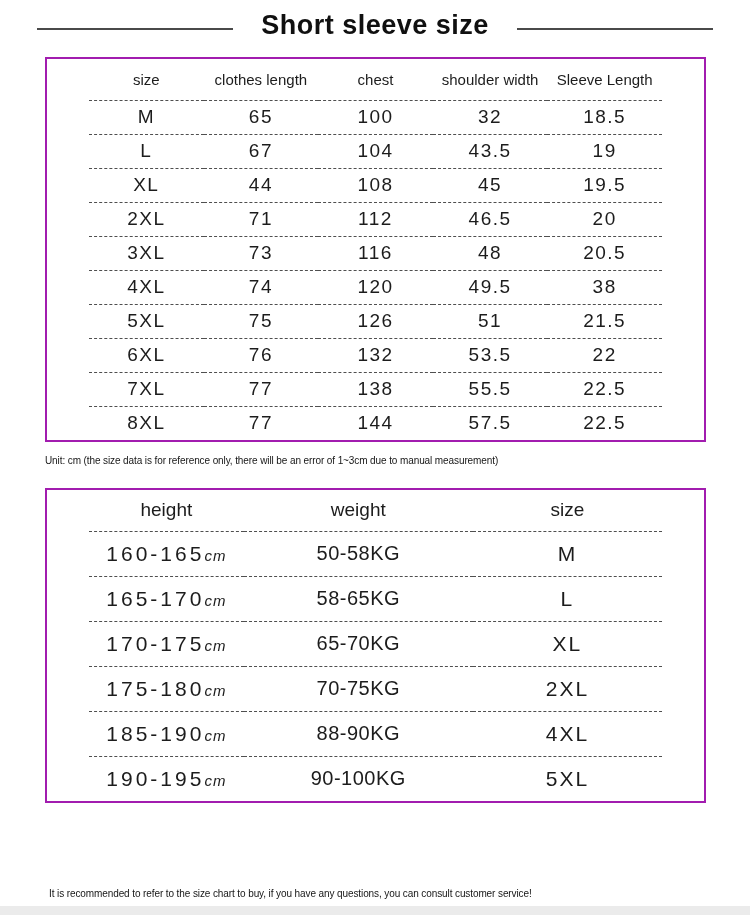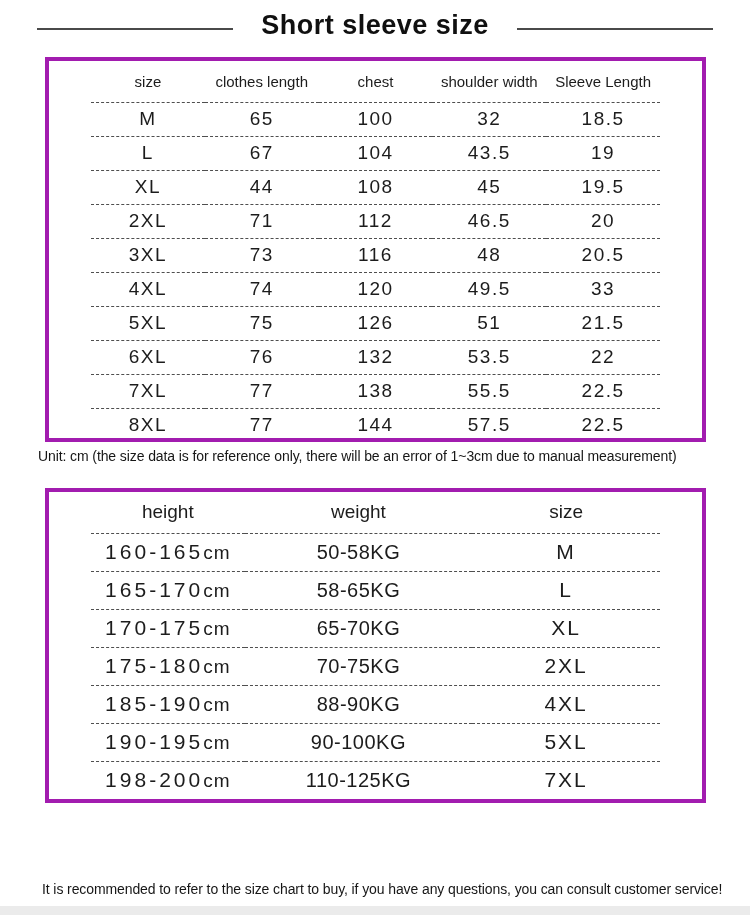--- a/index.html
+++ b/index.html
@@ -36,21 +36,21 @@
     font-size: 27px;
     font-weight: 700;
     letter-spacing: 0.5px;
     color: #101010;
     white-space: nowrap;
   }
   .table-box {
     position: absolute;
     left: 45px;
     width: 661px;
-    border: 4px solid #a21caf;
+    border: 2px solid #a21caf;
     box-sizing: border-box;
     background: #ffffff;
     padding: 0 42px;
   }
   .box1 { top: 57px;  height: 385px; }
   .box2 { top: 488px; height: 315px; }
   table {
     width: 100%;
     height: 100%;
     border-collapse: collapse;
@@ -80,27 +80,28 @@
   #table2 th {
     font-size: 19px;
     font-weight: 400;
     color: #1c1c1c;
   }
   #table2 td { color: #1c1c1c; }
   #table2 td:nth-child(1) { font-size: 21px; letter-spacing: 3px; }
   #table2 td:nth-child(2) { font-size: 20px; letter-spacing: 0.5px; margin-top: 24px; }
   #table2 td:nth-child(3) { font-size: 21px; letter-spacing: 2px; }
   #table2 td .unit {
-    font-size: 19px;
+    font-size: 15px;
     letter-spacing: 1px;
+    font-style: italic;
   }
   .note {
     position: absolute;
-    margin: 0;
-    font-size: 14px;
+    margin: 7px;
+    font-size: 10px;
     letter-spacing: -0.1px;
     color: #161616;
     white-space: nowrap;
   }
   .note1 { top: 448px; left: 38px; }
   .note2 { top: 881px; left: 42px; }
   .bottom-strip {
     position: absolute;
     left: 0;
     right: 0;
@@ -170,21 +171,21 @@
           <td>73</td>
           <td>116</td>
           <td>48</td>
           <td>20.5</td>
         </tr>
         <tr>
           <td>4XL</td>
           <td>74</td>
           <td>120</td>
           <td>49.5</td>
-          <td>33</td>
+          <td>38</td>
         </tr>
         <tr>
           <td>5XL</td>
           <td>75</td>
           <td>126</td>
           <td>51</td>
           <td>21.5</td>
         </tr>
         <tr>
           <td>6XL</td>
@@ -251,24 +252,19 @@
         <tr>
           <td><span>185-190</span><span class="unit">cm</span></td>
           <td>88-90KG</td>
           <td>4XL</td>
         </tr>
         <tr>
           <td><span>190-195</span><span class="unit">cm</span></td>
           <td>90-100KG</td>
           <td>5XL</td>
         </tr>
-        <tr>
-          <td><span>198-200</span><span class="unit">cm</span></td>
-          <td>110-125KG</td>
-          <td>7XL</td>
-        </tr>
       </tbody>
   </table>
 </div>
 
 <p class="note note2">It is recommended to refer to the size chart to buy, if you have any questions, you can consult customer service!</p>
 
 <div class="bottom-strip"></div>
 
 </body></html>

